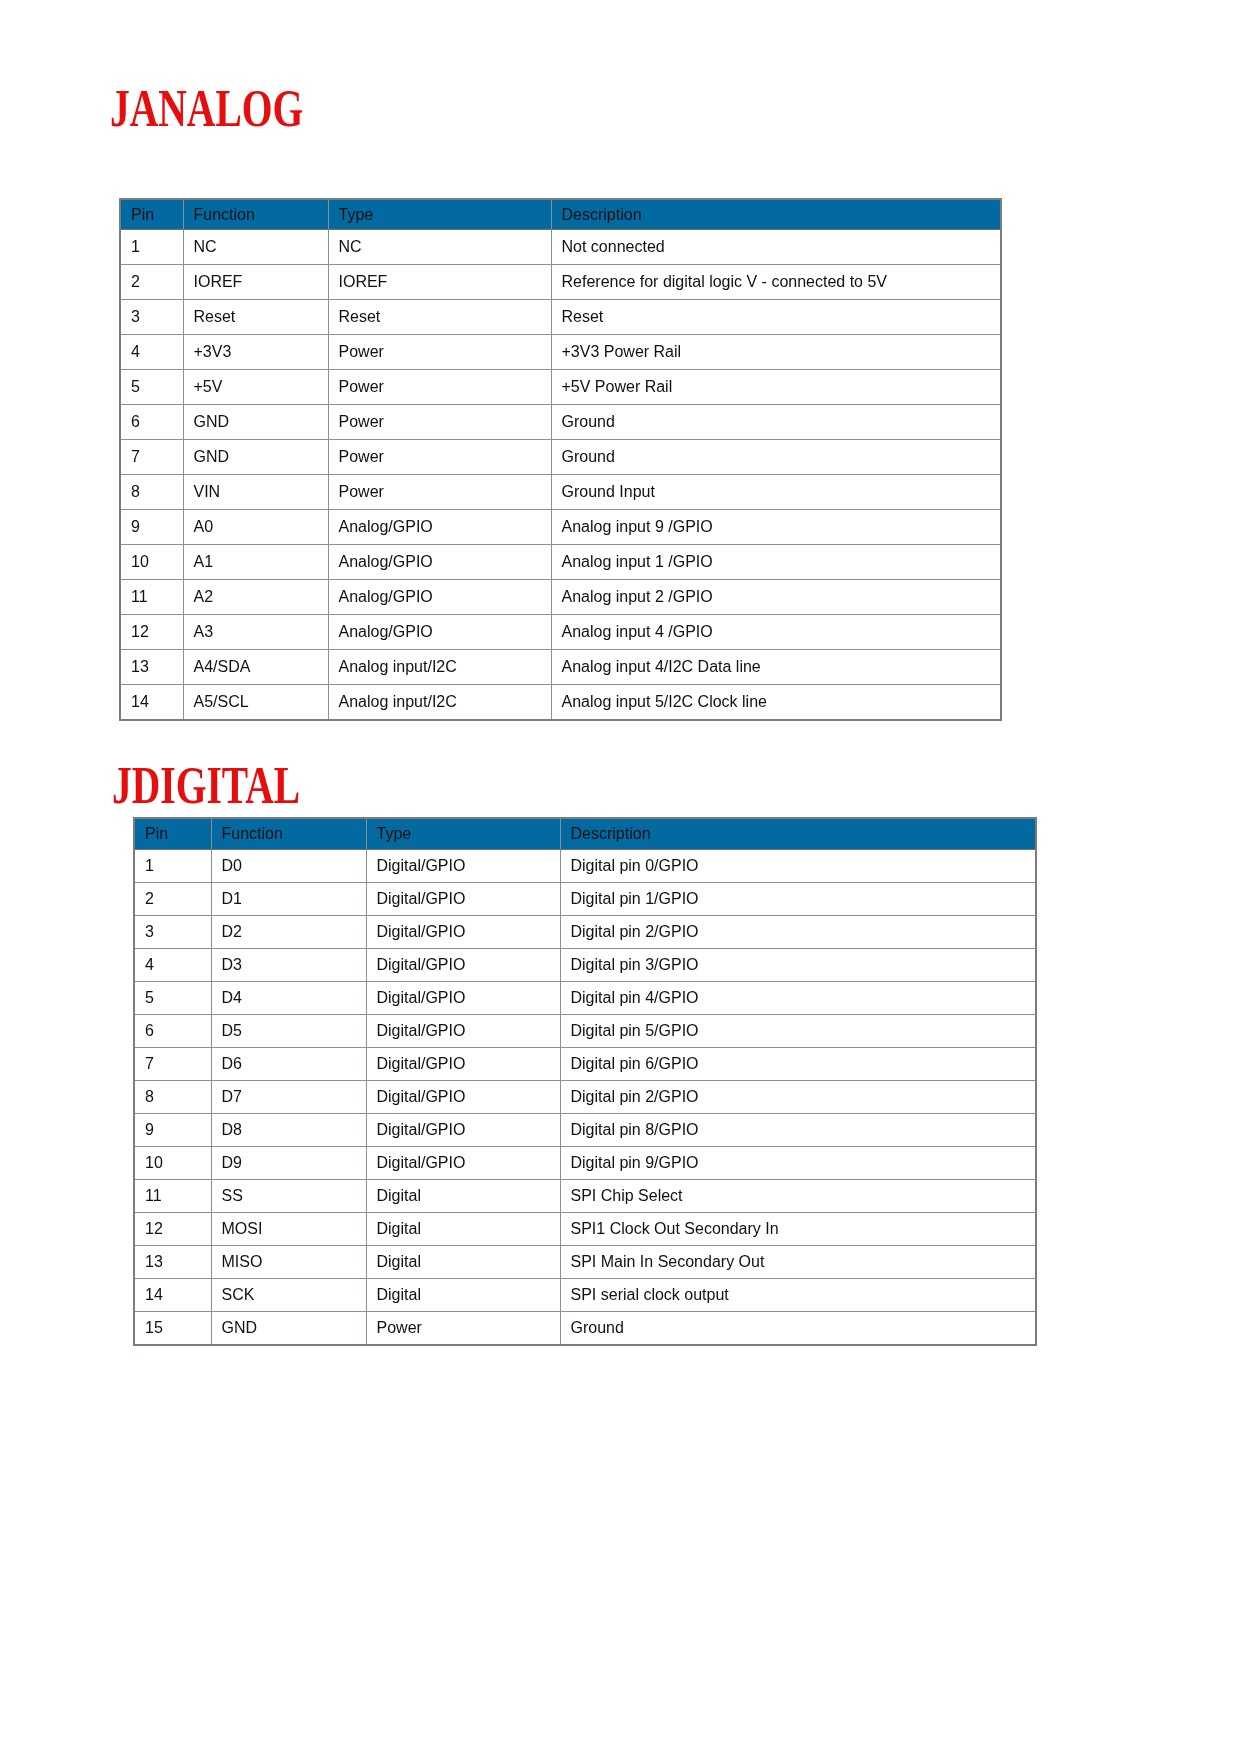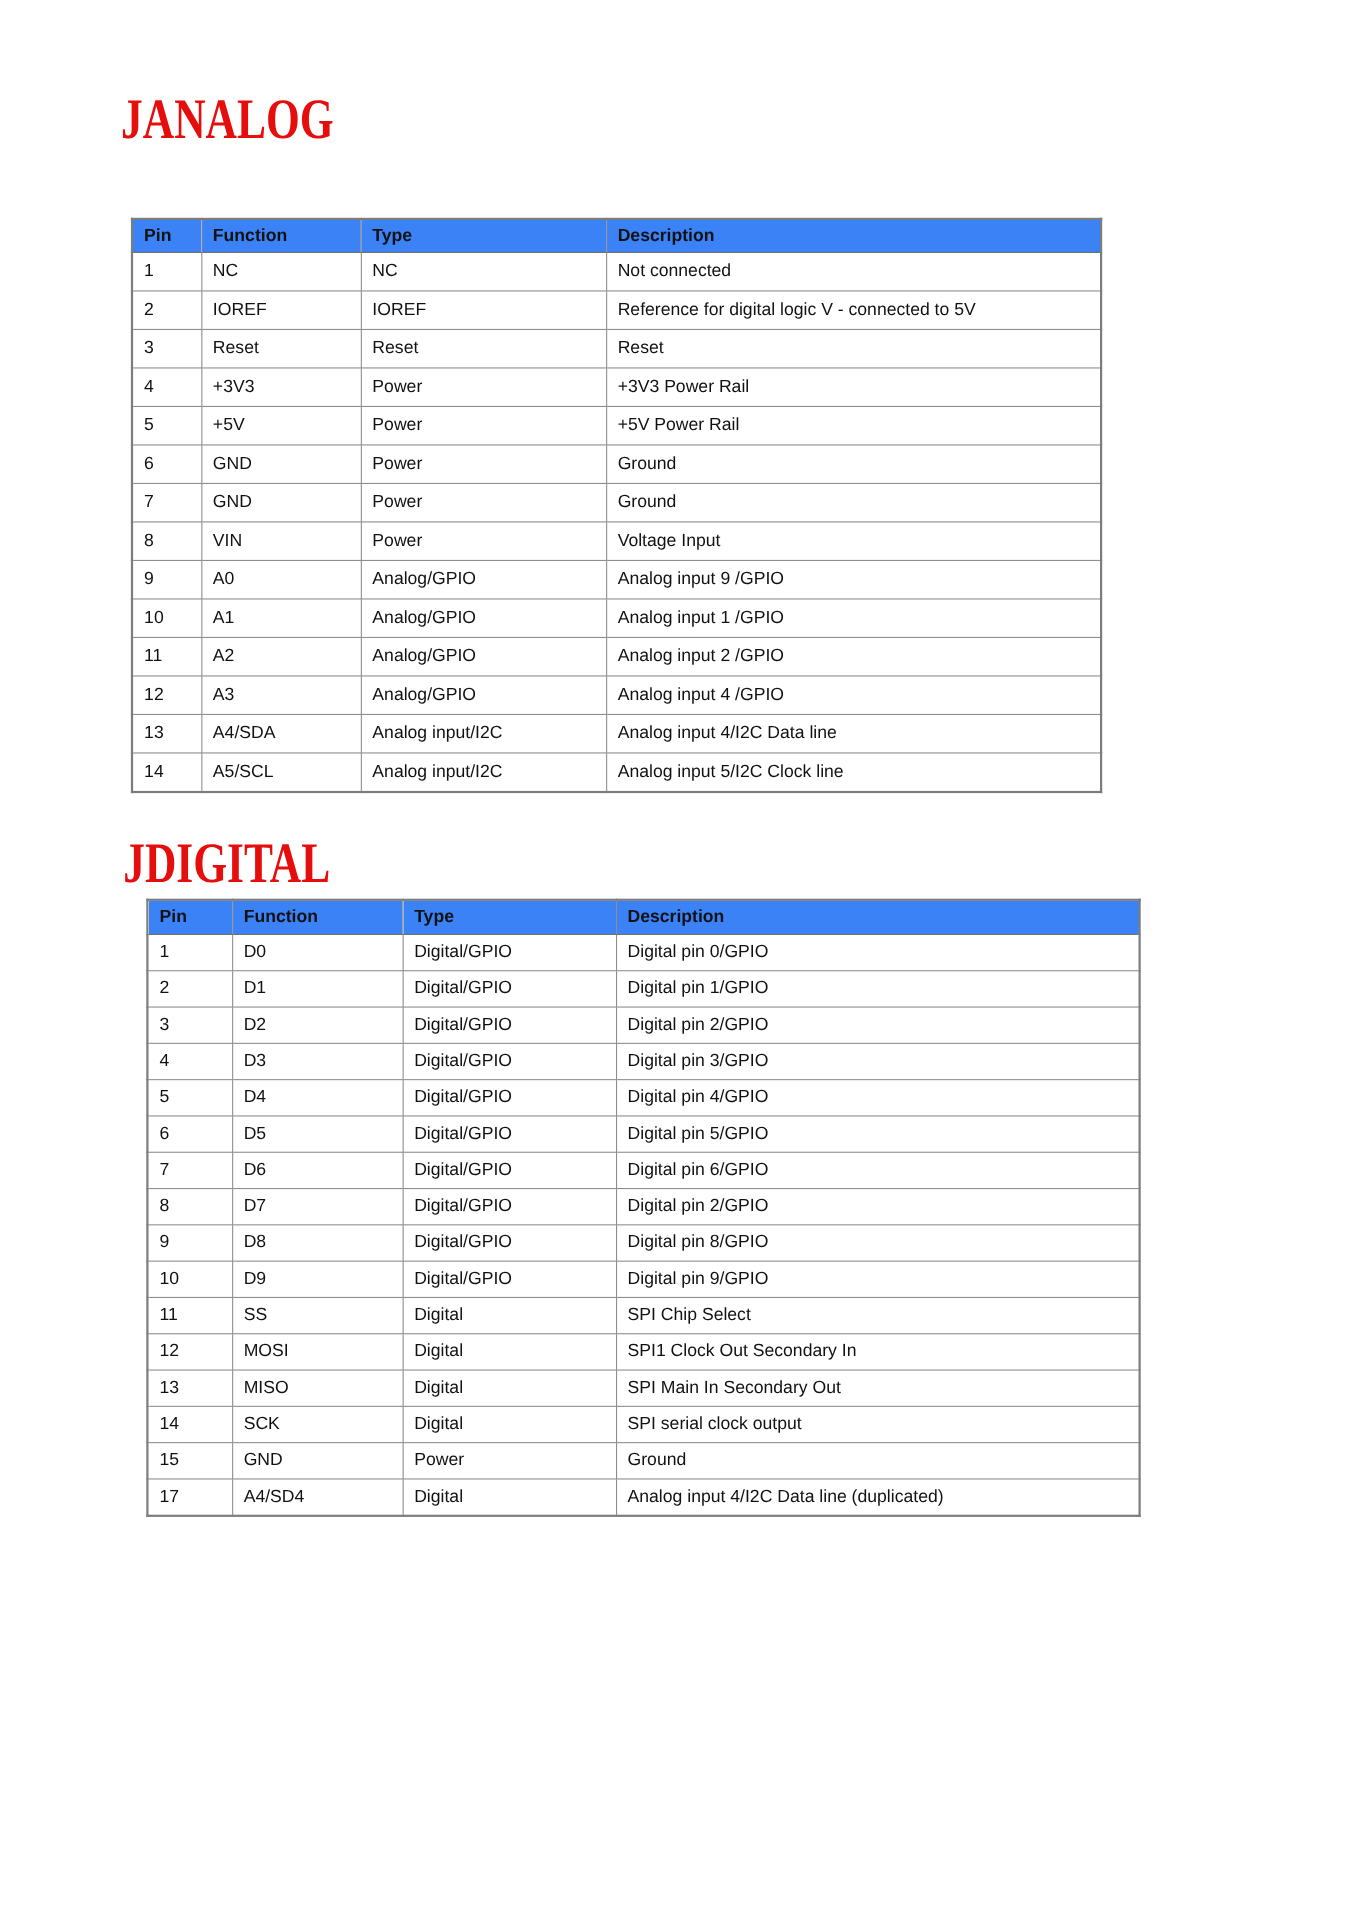--- a/index.html
+++ b/index.html
@@ -46,22 +46,22 @@
   table.pin-table th,
   table.pin-table td {
     border: 1px solid #8c908d;
     padding: 0 4px 0 10px;
     text-align: left;
     vertical-align: middle;
     white-space: nowrap;
     overflow: hidden;
   }
   table.pin-table th {
-    background: #3b82f6;
-    font-weight: bold;
+    background: #0369a1;
+    font-weight: normal;
     height: 29px;
     border-bottom: 1px solid #6f736f;
   }
   table.t1 { left: 119px; top: 198px; width: 881px; }
   table.t1 td { height: 34px; }
   table.t1 col.c-pin  { width: 63px; }
   table.t1 col.c-func { width: 145px; }
   table.t1 col.c-type { width: 223px; }
   table.t1 col.c-desc { width: 450px; }
 
@@ -135,21 +135,21 @@
         <tr>
           <td>7</td>
           <td>GND</td>
           <td>Power</td>
           <td>Ground</td>
         </tr>
         <tr>
           <td>8</td>
           <td>VIN</td>
           <td>Power</td>
-          <td>Voltage Input</td>
+          <td>Ground Input</td>
         </tr>
         <tr>
           <td>9</td>
           <td>A0</td>
           <td>Analog/GPIO</td>
           <td>Analog input 9 /GPIO</td>
         </tr>
         <tr>
           <td>10</td>
           <td>A1</td>
@@ -284,22 +284,16 @@
           <td>SCK</td>
           <td>Digital</td>
           <td>SPI serial clock output</td>
         </tr>
         <tr>
           <td>15</td>
           <td>GND</td>
           <td>Power</td>
           <td>Ground</td>
         </tr>
-        <tr>
-          <td>17</td>
-          <td>A4/SD4</td>
-          <td>Digital</td>
-          <td>Analog input 4/I2C Data line (duplicated)</td>
-        </tr>
       </tbody>
   </table>
 
 </div>
 
 </body></html>

